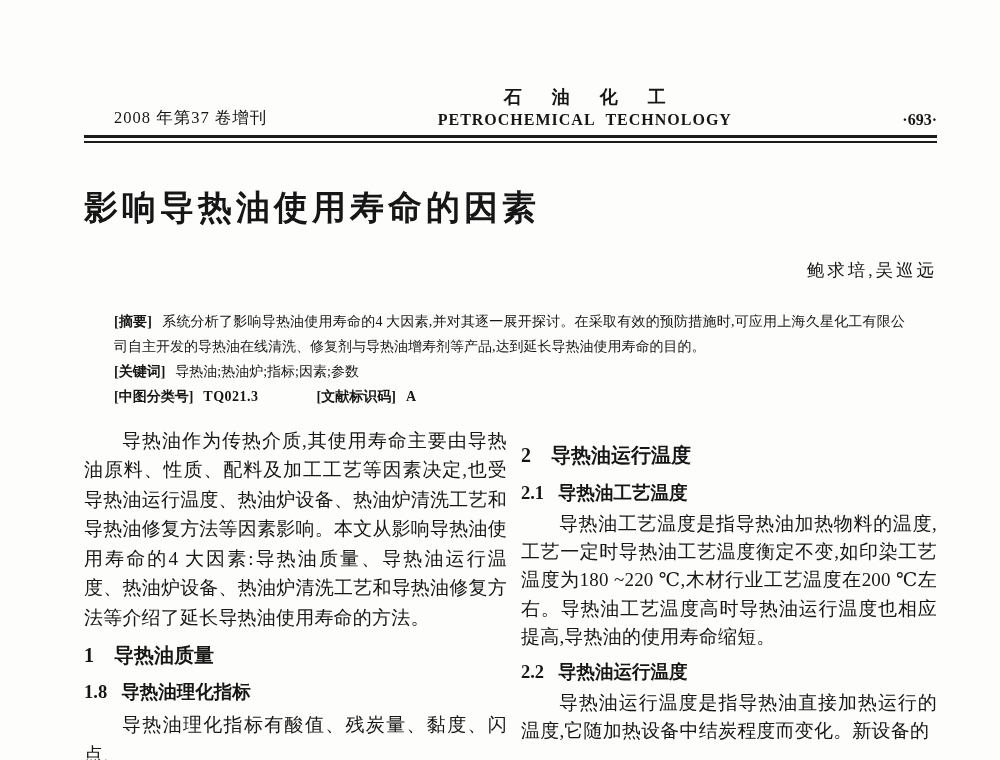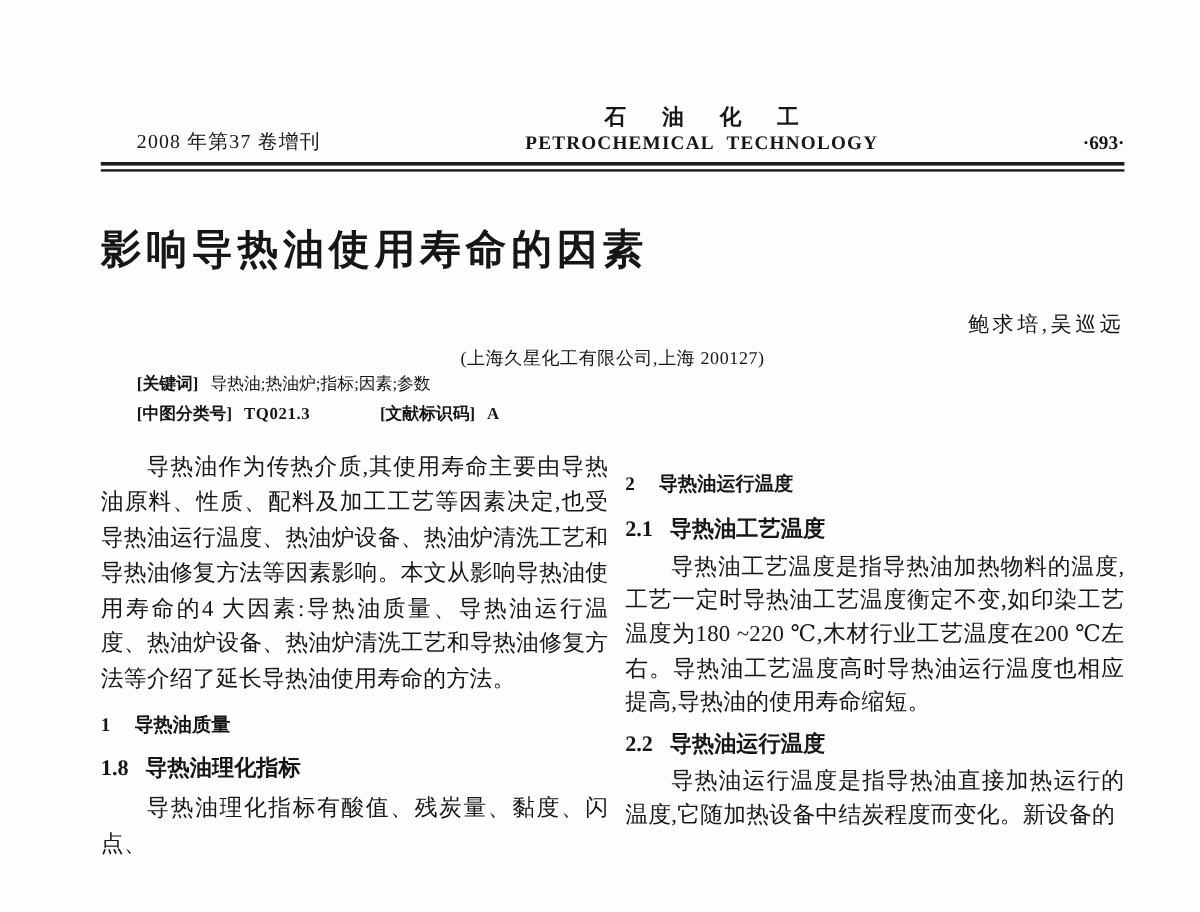--- a/index.html
+++ b/index.html
@@ -101,21 +101,21 @@
     margin-top: 17px;
   }
   .column { text-align: justify; }
   .column-left  { width: 424px; font-size: 19px;   line-height: 29.5px; }
   .column-right { width: 417px; font-size: 19px;   line-height: 28.2px; }
 
   .body-par { margin: 0; text-indent: 2em; letter-spacing: 0.2px; }
 
   .sec-heading {
     font-weight: bold;
-    font-size: 16px;
+    font-size: 20px;
     margin: 9px 0 7px 0;
     text-indent: 0;
   }
   .sec-heading .sec-num { margin-right: 20px; }
   .subsec-heading {
     font-weight: bold;
     font-size: 18.5px;
     margin: 7px 0 3px 0;
     text-indent: 0;
   }
@@ -132,22 +132,24 @@
     <div class="journal-center">
       <span class="journal-cn">石油化工</span>
       <span class="journal-en">PETROCHEMICAL TECHNOLOGY</span>
     </div>
     <div class="page-number">·693·</div>
   </div>
   <div class="header-rule"></div>
 
   <h1 class="article-title">影响导热油使用寿命的因素</h1>
   <div class="authors">鲍求培,吴巡远</div>
-  <div class="affiliation">(上海久星化工有限公司,上海 200127)</div>
 
+  <div class="abstract-block">
+    <span class="meta-label">[摘要]</span><span>系统分析了影响导热油使用寿命的4 大因素,并对其逐一展开探讨。在采取有效的预防措施时,可应用上海久星化工有限公司自主开发的导热油在线清洗、修复剂与导热油增寿剂等产品,达到延长导热油使用寿命的目的。</span>
+  </div>
 
   <div class="meta-line">
     <span class="meta-label">[关键词]</span><span>导热油;热油炉;指标;因素;参数</span>
   </div>
 
   <div class="meta-line">
     <span class="meta-label">[中图分类号]</span><span class="meta-value">TQ021.3</span><span class="meta-label clc-gap">[文献标识码]</span><span class="meta-value">A</span>
   </div>
 
   <div class="body-columns">

